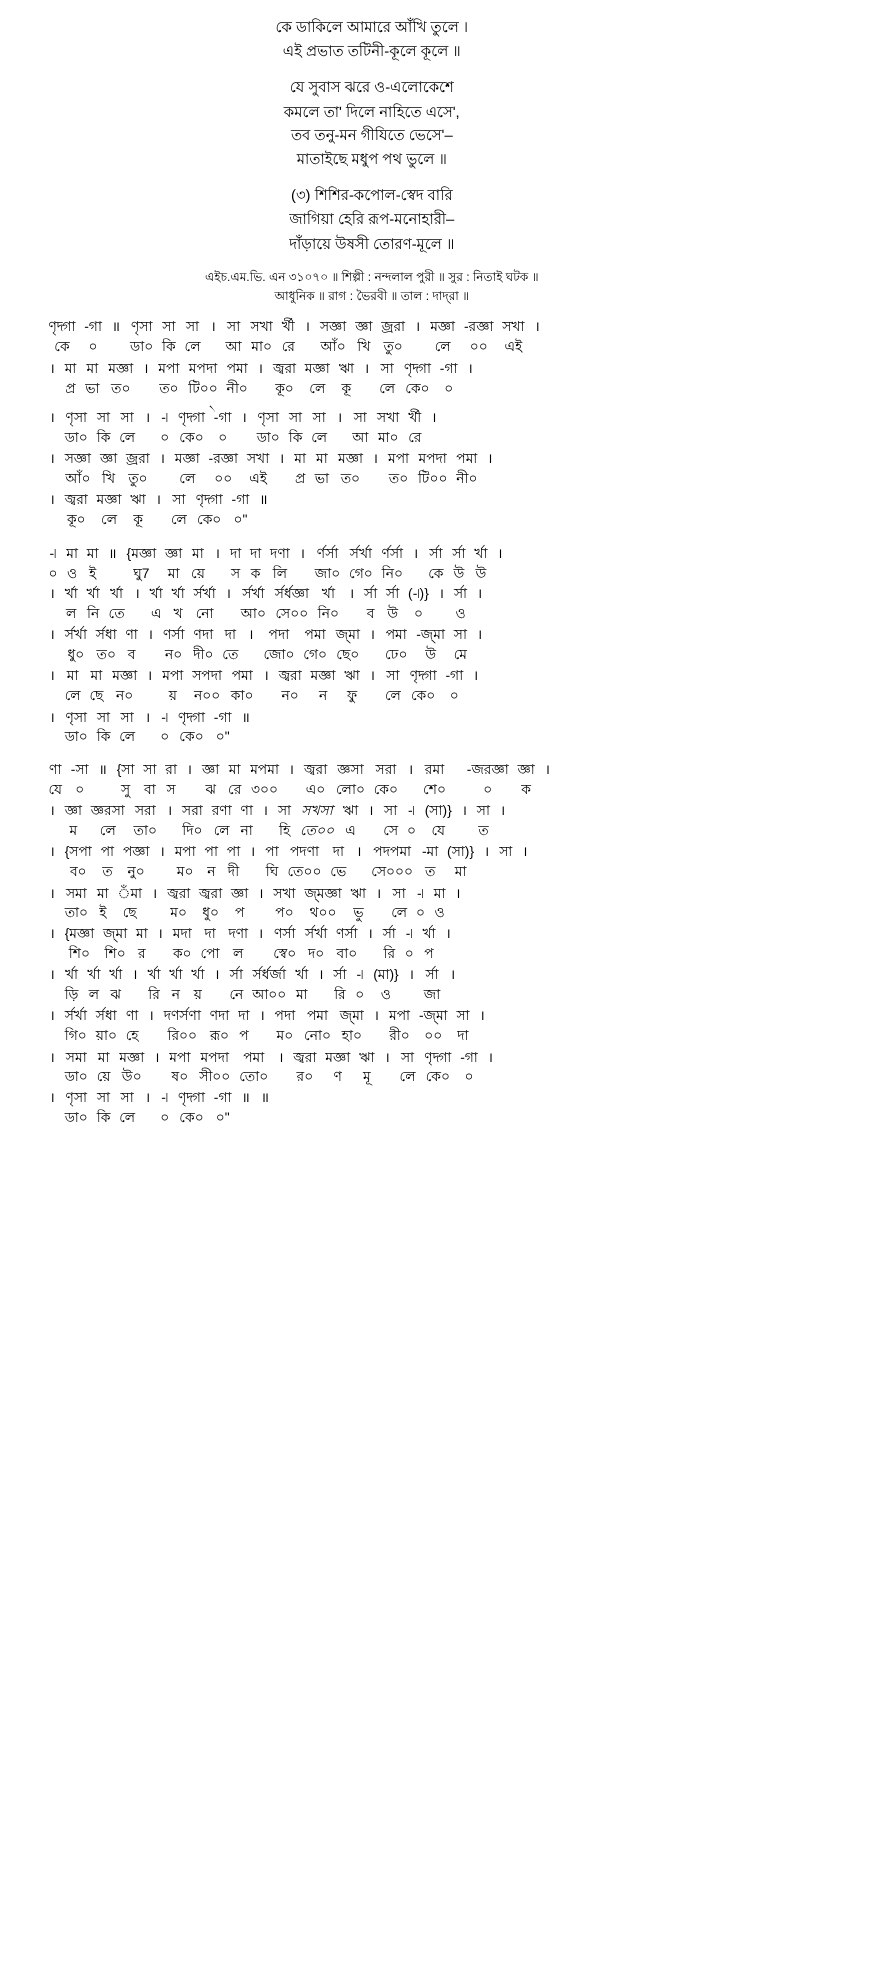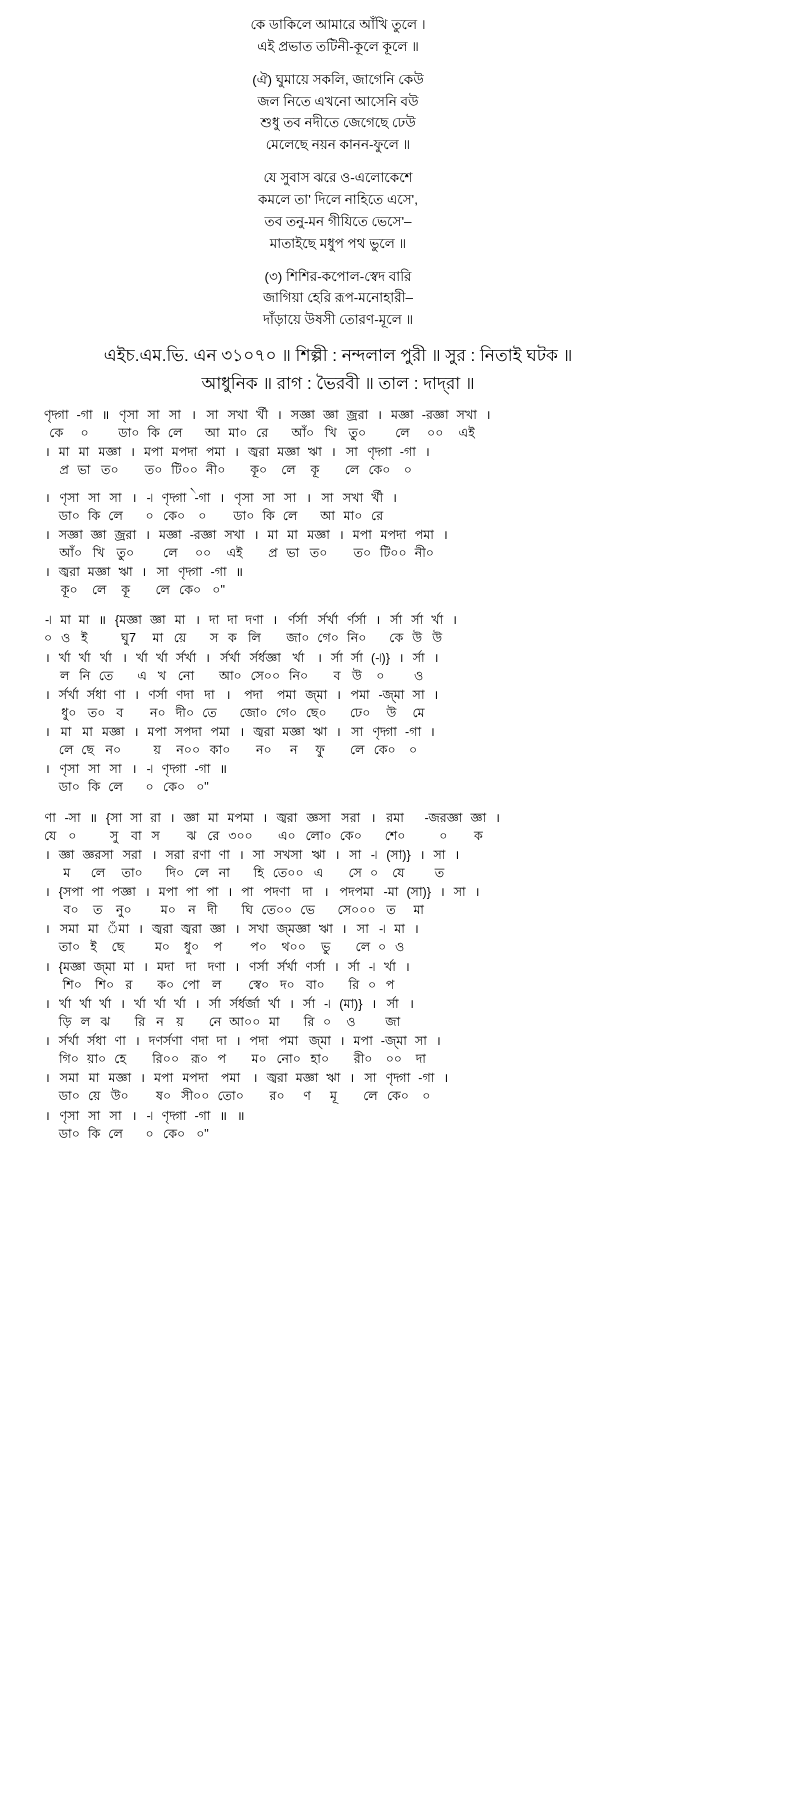--- a/index.html
+++ b/index.html
@@ -30,21 +30,21 @@
   .stanza {
     margin-bottom: 11px;
   }
   .stanza .line {
     white-space: pre;
   }
 
   
   .credits {
     text-align: center;
-    font-size: 17px;
+    font-size: 11px;
     line-height: 1.62;
     margin-top: 6px;
     margin-bottom: 10px;
   }
   .credits .line { white-space: pre; }
 
   
   .notation {
     margin-top: 4px;
   }
@@ -93,26 +93,20 @@
 </style>
 </head>
 <body>
 
 <div class="page">
 
   <div class="lyrics">
       <div class="stanza">
         <div class="line">কে ডাকিলে আমারে আঁখি তুলে ।</div>
         <div class="line">এই প্রভাত তটিনী-কূলে কূলে ॥</div>
-      </div>
-      <div class="stanza">
-        <div class="line">(ঐ) ঘুমায়ে সকলি, জাগেনি কেউ</div>
-        <div class="line">জল নিতে এখনো আসেনি বউ</div>
-        <div class="line">শুধু তব নদীতে জেগেছে ঢেউ</div>
-        <div class="line">মেলেছে নয়ন কানন-ফুলে ॥</div>
       </div>
       <div class="stanza">
         <div class="line">যে সুবাস ঝরে ও-এলোকেশে</div>
         <div class="line">কমলে তা' দিলে নাহিতে এসে',</div>
         <div class="line">তব তনু-মন গীযিতে ভেসে'–</div>
         <div class="line">মাতাইছে মধুপ পথ ভুলে ॥</div>
       </div>
       <div class="stanza">
         <div class="line">(৩) শিশির-কপোল-স্বেদ বারি</div>
         <div class="line">জাগিয়া হেরি রূপ-মনোহারী–</div>
@@ -743,21 +737,21 @@
           </div>
           <div class="cell" style="padding: 0px 4px;">
             <div class="swara">ণা</div>
             <div class="text">না</div>
           </div>
           <div class="bar"><div class="swara">।</div><div class="text">&nbsp;</div></div>
           <div class="cell" style="padding: 0px 4px;">
             <div class="swara">সা</div>
             <div class="text">হি</div>
           </div>
-          <div class="cell" style="padding: 0px 4px;">
+          <div class="cell" style="padding: 0px 4px; font-style: italic;">
             <div class="swara">সখসা</div>
             <div class="text">তে০০</div>
           </div>
           <div class="cell" style="padding: 0px 4px;">
             <div class="swara">ঋা</div>
             <div class="text">এ</div>
           </div>
           <div class="bar"><div class="swara">।</div><div class="text">&nbsp;</div></div>
           <div class="cell" style="padding: 0px 4px;">
             <div class="swara">সা</div>

